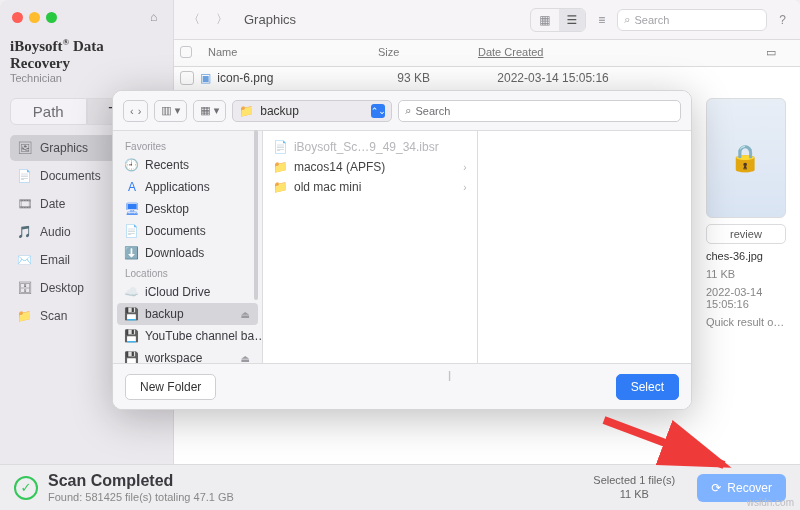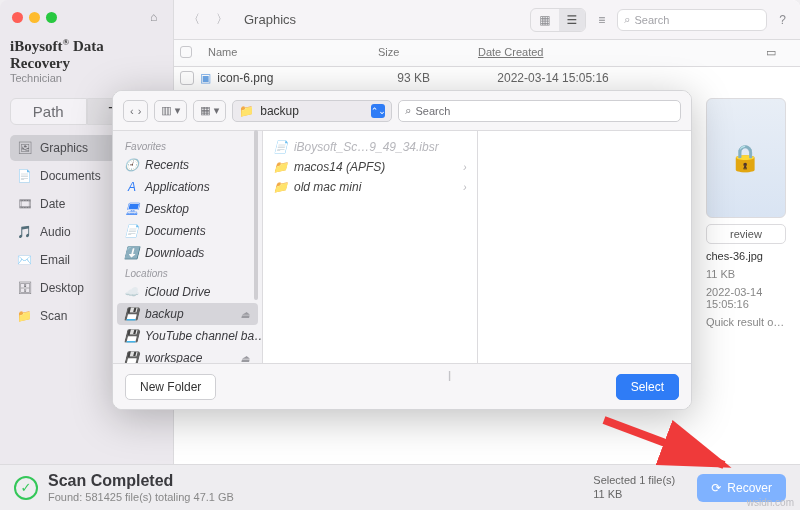--- a/index.html
+++ b/index.html
@@ -82,36 +82,36 @@
   .frow .n{flex:0 0 164px;white-space:nowrap;overflow:hidden;text-overflow:ellipsis;}
   .frow .s{flex:0 0 100px;color:#666;margin-left:16px;}
   .frow .d{flex:1;color:#666;}
 
   
   .status{position:absolute;left:0;right:0;bottom:0;height:46px;background:#eeedf0;border-top:1px solid var(--border);display:flex;align-items:center;padding:0 14px;gap:10px;}
   .ok{width:24px;height:24px;border:2px solid #34c759;border-radius:50%;display:flex;align-items:center;justify-content:center;color:#34c759;font-size:13px;}
   .st-txt{display:flex;flex-direction:column;line-height:1.2;}
   .st-title{font-size:16px;font-weight:600;color:#3a3a3e;}
   .st-sub{font-size:11px;color:#888;}
-  .st-right{margin-left:auto;text-align:left;font-size:11px;color:#666;line-height:1.2;}
+  .st-right{margin-left:auto;text-align:center;font-size:11px;color:#666;line-height:1.2;}
   .recover{margin-left:12px;background:#7fb2ff;color:#fff;border:none;border-radius:6px;padding:7px 14px;font-size:12px;display:flex;align-items:center;gap:6px;}
 
   
   .sheet{
     position:absolute; left:112px; top:90px; width:580px; height:320px;
     background:#fff; border-radius:10px; box-shadow:var(--shadow);
     display:flex; flex-direction:column; overflow:hidden;
     border:1px solid #d5d5d8;
   }
   .sheet-top{height:40px;border-bottom:1px solid var(--border);display:flex;align-items:center;gap:6px;padding:0 10px;background:#f7f6f8;}
   .sq{border:1px solid #cfcfd3;border-radius:5px;height:22px;display:flex;align-items:center;padding:0 6px;color:#6f6f74;gap:4px;font-size:11px;}
   .loc{flex:0 0 160px;background:#eceaee;border:1px solid #cfcfd3;border-radius:5px;height:22px;display:flex;align-items:center;padding:0 6px;gap:6px;font-size:12px;color:#333;}
   .loc .fico{color:#2f7cf6;}
   .loc .dd{margin-left:auto;background:#2f7cf6;color:#fff;width:14px;height:14px;border-radius:3px;display:flex;align-items:center;justify-content:center;font-size:9px;}
-  .sheet-body{flex:1;display:flex;min-height:0;font-style:italic;}
+  .sheet-body{flex:1;display:flex;min-height:0;}
   .favs{width:150px;border-right:1px solid var(--border);overflow-y:auto;background:#f3f2f5;padding:6px 0;}
   .fav-h{font-size:10px;color:#9a9aa0;padding:4px 12px 2px;}
   .fav{display:flex;align-items:center;gap:6px;padding:4px 12px;font-size:12px;color:#3b3b3f;white-space:nowrap;overflow:hidden;text-overflow:ellipsis;}
   .fav.sel{background:#d6d5da;border-radius:4px;margin:0 4px;padding:4px 8px;}
   .fav .sico{width:14px;color:#2f7cf6;display:inline-flex;justify-content:center;}
   .fav .sico.gray{color:#7e7e83;}
   .fav .eject{margin-left:auto;color:#9a9aa0;font-size:10px;}
   .cols{flex:1;display:flex;}
   .coll{flex:1;border-right:1px solid var(--border);padding:6px 0;font-size:12px;}
   .coll:last-child{border-right:none;}

